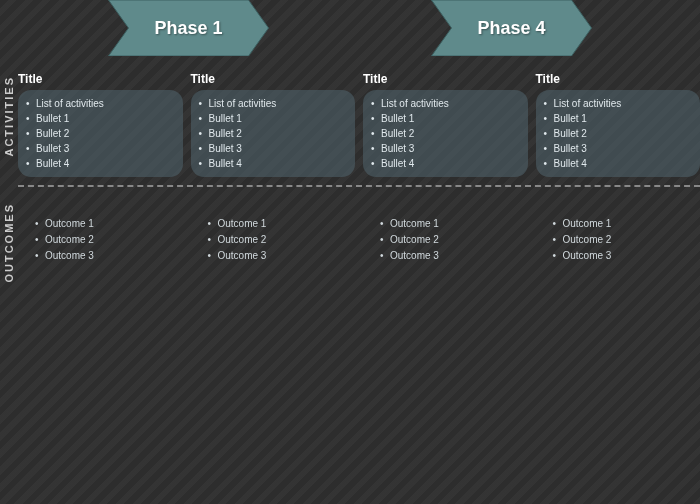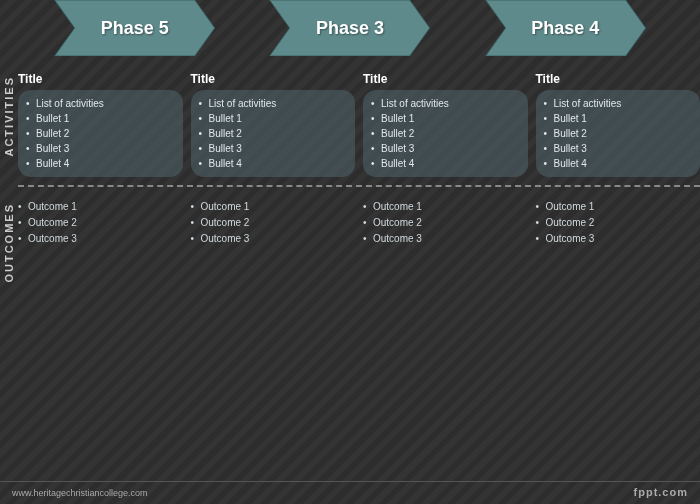--- a/index.html
+++ b/index.html
@@ -172,21 +172,21 @@
     .outcome-columns {
       flex: 1;
       display: grid;
       grid-template-columns: repeat(4, 1fr);
       gap: 8px;
     }
 
     .outcome-block ul {
       list-style: none;
       padding: 0;
-      margin: 0;
+      margin: 17px;
     }
 
     .outcome-block ul li {
       color: #d0d8dc;
       font-size: 10px;
       line-height: 1.6;
       padding-left: 10px;
       position: relative;
     }
 
@@ -230,31 +230,24 @@
 <div class="content">
 
 
   <div class="phases-row">
 
     <div class="phase-arrow" style="flex:1.05;">
       <svg viewBox="0 0 160 56" xmlns="http://www.w3.org/2000/svg" style="position:absolute;top:0;left:0;width:100%;height:100%;">
         <polygon points="0,0 140,0 160,28 140,56 0,56 20,28" fill="#5f8a8b"></polygon>
         <polygon points="0,0 140,0 160,28 140,56 0,56 20,28" fill="none" stroke="#3d6162" stroke-width="1"></polygon>
       </svg>
-      <span class="phase-label">Phase 5</span>
+      <span class="phase-label">Phase 1</span>
     </div>
 
 
-    <div class="phase-arrow" style="flex:1.05; margin-left:-14px;">
-      <svg viewBox="0 0 160 56" xmlns="http://www.w3.org/2000/svg" style="position:absolute;top:0;left:0;width:100%;height:100%;">
-        <polygon points="0,0 140,0 160,28 140,56 0,56 20,28" fill="#5f8a8b"></polygon>
-        <polygon points="0,0 140,0 160,28 140,56 0,56 20,28" fill="none" stroke="#3d6162" stroke-width="1"></polygon>
-      </svg>
-      <span class="phase-label">Phase 3</span>
-    </div>
 
     <div class="phase-arrow" style="flex:1.05; margin-left:-14px;text-align:right;">
       <svg viewBox="0 0 160 56" xmlns="http://www.w3.org/2000/svg" style="position:absolute;top:0;left:0;width:100%;height:100%;">
         <polygon points="0,0 140,0 160,28 140,56 0,56 20,28" fill="#5f8a8b"></polygon>
         <polygon points="0,0 140,0 160,28 140,56 0,56 20,28" fill="none" stroke="#3d6162" stroke-width="1"></polygon>
       </svg>
       <span class="phase-label">Phase 4</span>
     </div>
   </div>
 
@@ -351,18 +344,14 @@
         <ul>
           <li>Outcome 1</li>
           <li>Outcome 2</li>
           <li>Outcome 3</li>
         </ul>
       </div>
 
     </div>
   </div>
 
-  <div class="footer">
-    <span class="footer-url">www.heritagechristiancollege.com</span>
-    <span class="footer-brand">fppt.com</span>
-  </div>
 
 </div>
 
 </body></html>

